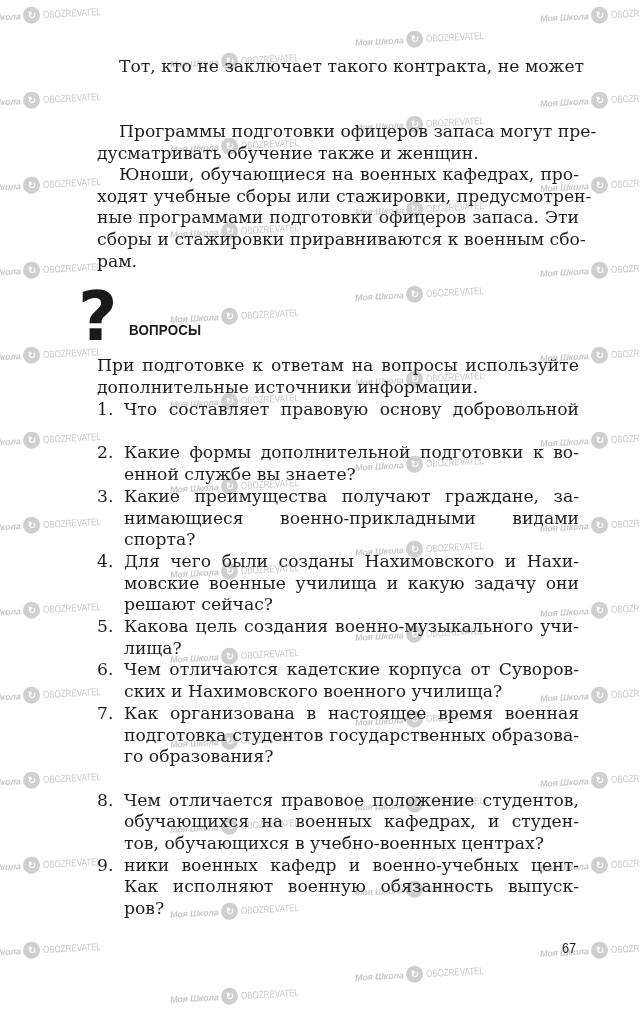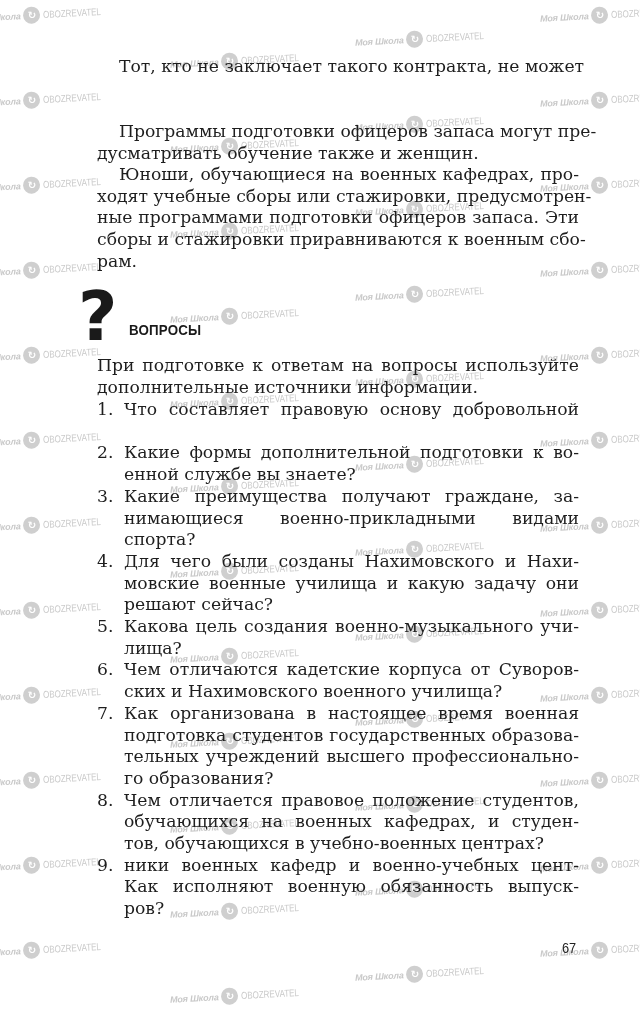--- a/index.html
+++ b/index.html
@@ -373,21 +373,20 @@
           <div class="q-body">
             <span class="ln">Чем отличаются кадетские корпуса от Суворов-</span>
             <span class="ln last">ских и Нахимовского военного училища?</span>
           </div>
         </div>
         <div class="q-item" style="top: 702.8px;">
           <span class="q-num">7.</span>
           <div class="q-body">
             <span class="ln">Как организована в настоящее время военная</span>
             <span class="ln">подготовка студентов государственных образова-</span>
-            <span class="ln">тельных учреждений высшего профессионально-</span>
             <span class="ln last">го образования?</span>
           </div>
         </div>
         <div class="q-item" style="top: 789.6px;">
           <span class="q-num">8.</span>
           <div class="q-body">
             <span class="ln">Чем отличается правовое положение студентов,</span>
             <span class="ln">обучающихся на военных кафедрах, и студен-</span>
             <span class="ln last">тов, обучающихся в учебно-военных центрах?</span>
           </div>

